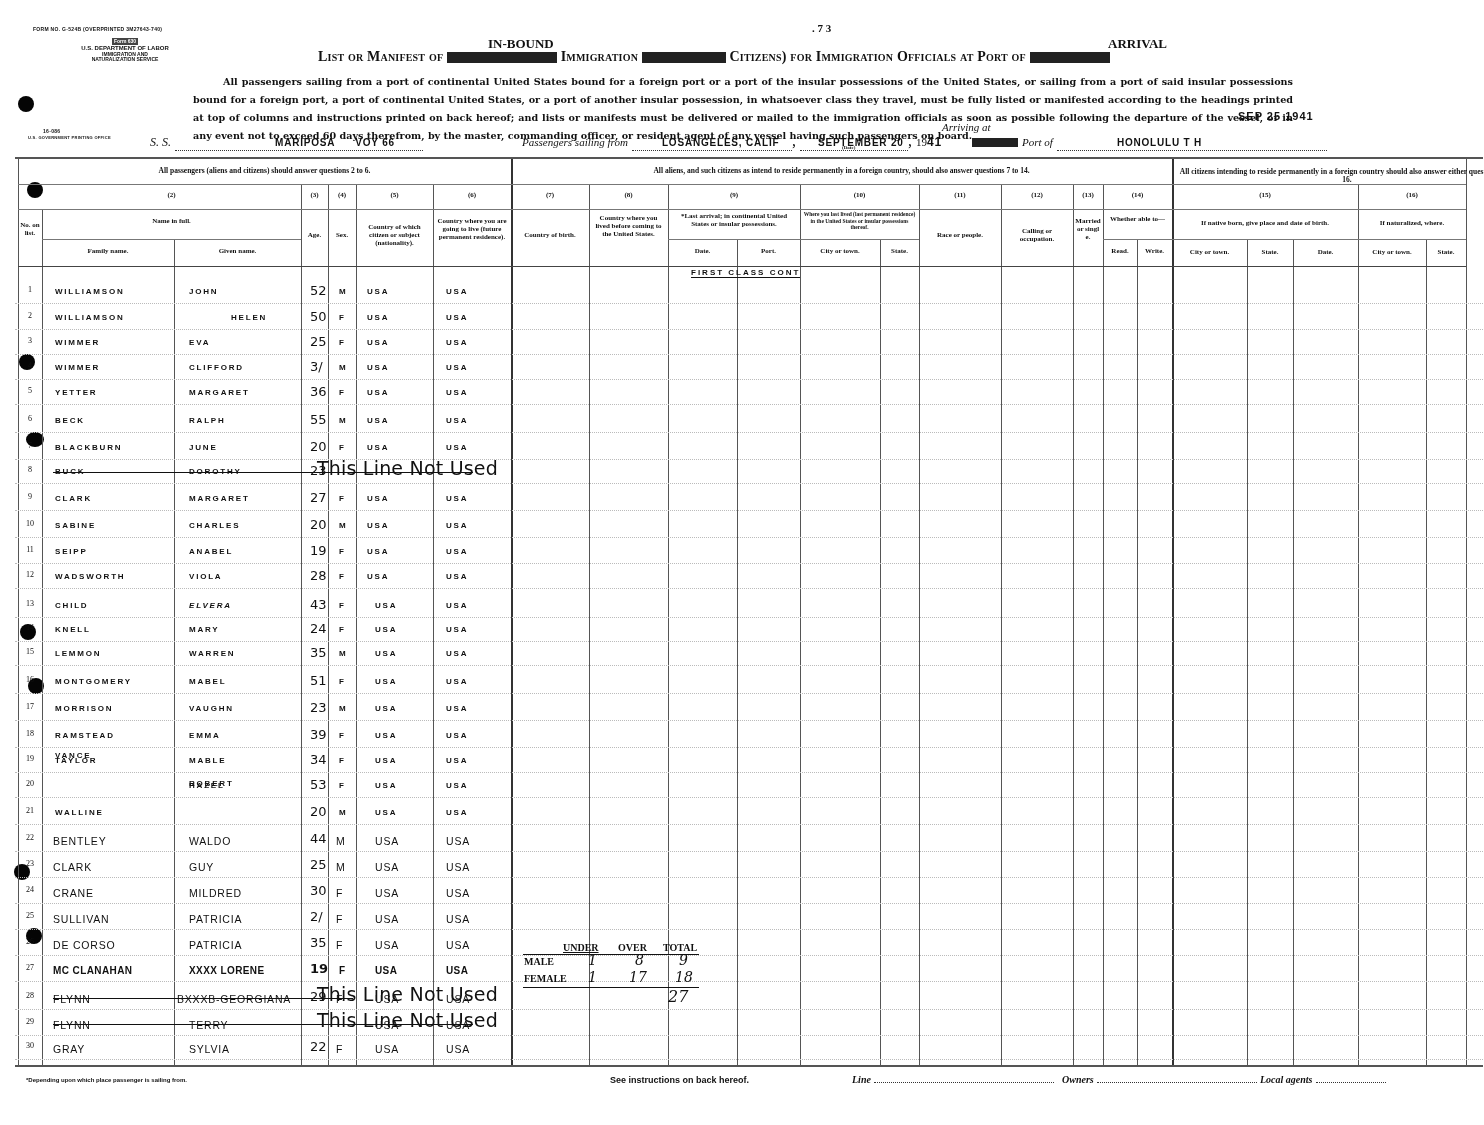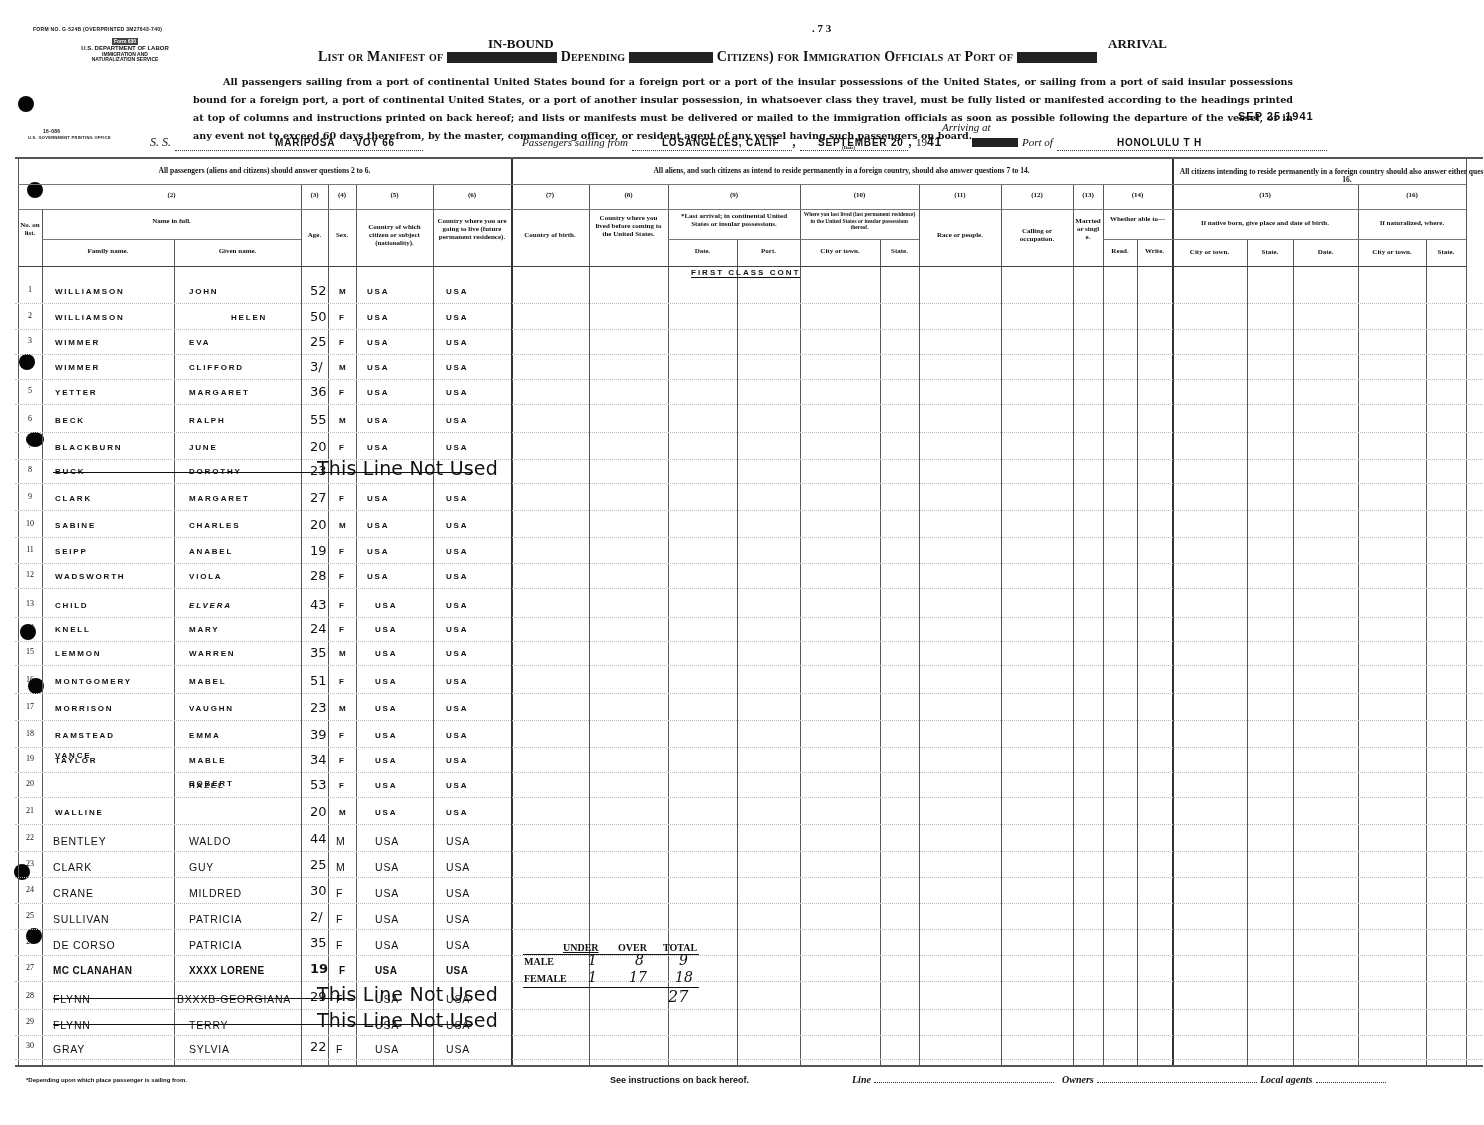--- a/index.html
+++ b/index.html
@@ -48,21 +48,21 @@
 </div>
 <div class="abs tiny" style="left:43px;top:128px;">16-086</div>
 <div class="abs tiny" style="left:28px;top:135px;font-size:4px;">U.S. GOVERNMENT PRINTING OFFICE</div>
 <div class="abs" style="left:812px;top:22px;font-size:11px;font-weight:bold;">. 7 3</div>
 
 <div class="abs title-top" style="left:488px;top:36px;">IN-BOUND</div>
 <div class="abs title-top" style="left:1108px;top:36px;">ARRIVAL</div>
 <div class="abs title-main" style="left:318px;top:49px;">
   <span>List or Manifest of</span>
   <span class="redact" style="width:110px;"></span>
-  <span>Depending</span>
+  <span>Immigration</span>
   <span class="redact" style="width:84px;"></span>
   <span>Citizens) for Immigration Officials at Port of</span>
   <span class="redact" style="width:80px;"></span>
 </div>
 
 <div class="abs intro" style="left:193px;top:73px;width:1100px;text-indent:30px;">All passengers sailing from a port of continental United States bound for a foreign port or a port of the insular possessions of the United States, or sailing from a port of said insular possessions bound for a foreign port, a port of continental United States, or a port of another insular possession, in whatsoever class they travel, must be fully listed or manifested according to the headings printed at top of columns and instructions printed on back hereof; and lists or manifests must be delivered or mailed to the immigration officials as soon as possible following the departure of the vessel, or in any event not to exceed 60 days therefrom, by the master, commanding officer, or resident agent of any vessel having such passengers on board.</div>
 
 <div class="abs" style="left:150px;top:132px;white-space:nowrap;">
   <span class="italic-lbl">S. S.</span>
   <span class="dots" style="width:248px;padding-left:100px;box-sizing:border-box;">

